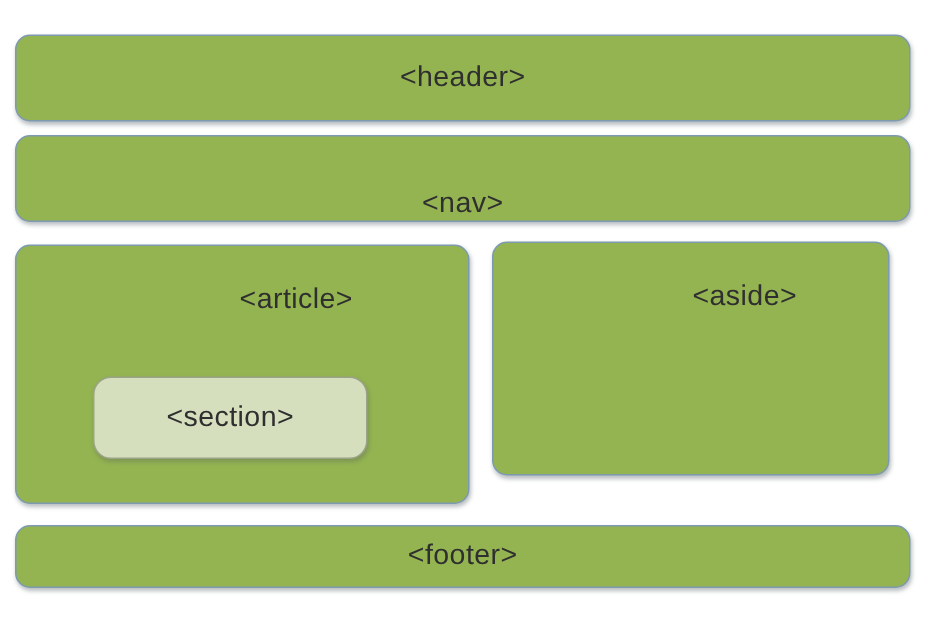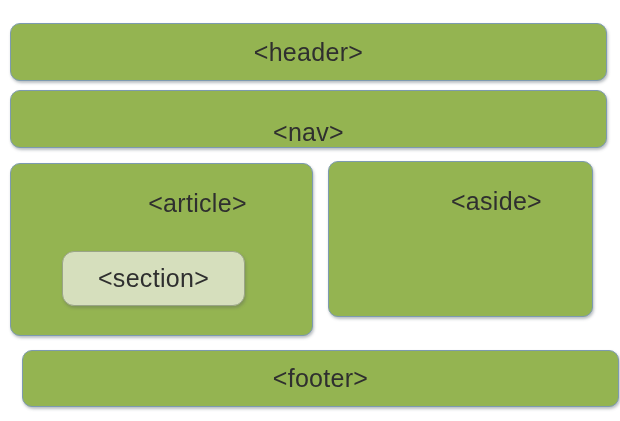--- a/index.html
+++ b/index.html
@@ -16,41 +16,41 @@
     font-family: "Liberation Sans", sans-serif;
   }
   .box {
     position: absolute;
     box-sizing: border-box;
     background: var(--box_fill, #94b451);
     border: 1.5px solid var(--box_border, #7d9ab0);
     border-radius: 10px;
     box-shadow: 1px 2px 3px rgba(100, 110, 120, 0.45);
     color: var(--label_text, #2f2f2f);
-    font-size: 25px;
+    font-size: 19px;
     letter-spacing: 0.3px;
   }
   .box .label {
     display: block;
     width: 100%;
     text-align: center;
     pointer-events: none;
     white-space: nowrap;
   }
   
   .centered {
     display: flex;
     align-items: center;
     justify-content: center;
   }
   .box-header { left: 10px; top: 23px;  width: 597px; height: 58px; }
   .box-nav    { left: 10px; top: 90px;  width: 597px; height: 58px; align-items: flex-end; }
   .box-article{ left: 10px; top: 163px; width: 303px; height: 173px; }
   .box-aside  { left: 328px; top: 161px; width: 265px; height: 156px; }
-  .box-footer { left: 10px; top: 350px; width: 597px; height: 57px; margin-left: 12px; }
+  .box-footer { left: 10px; top: 350px; width: 597px; height: 42px; }
   
   .box-article > .label,
   .box-aside > .label {
     position: absolute;
     top: 25px;
     left: 0;
     padding-left: 36px;
   }
   
   .box-section {

